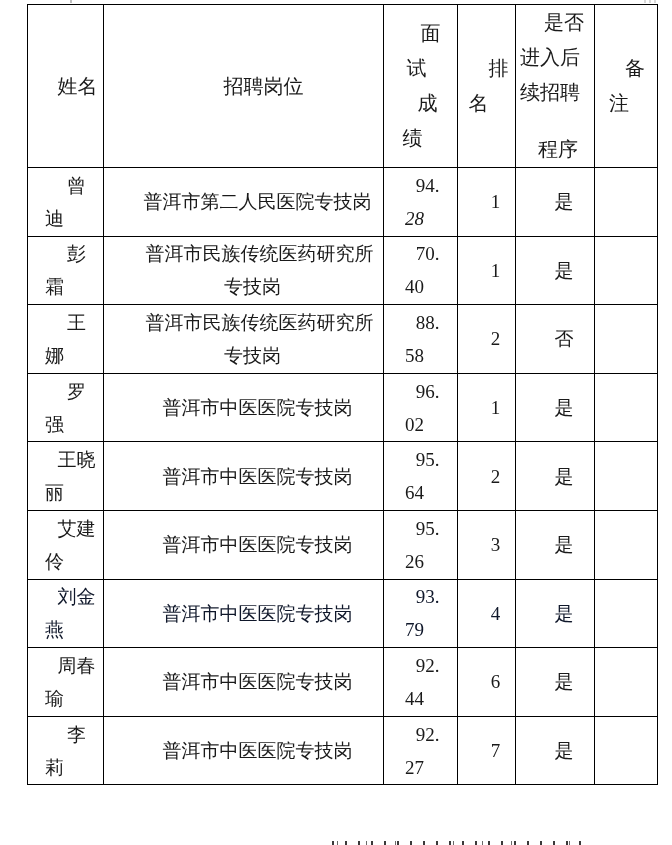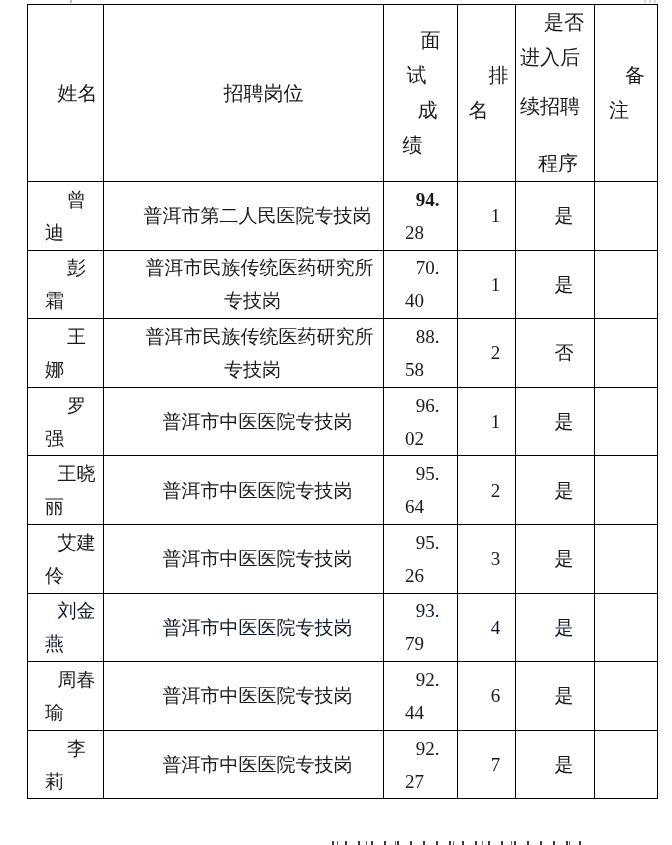--- a/index.html
+++ b/index.html
@@ -76,21 +76,21 @@
           <th>
             <div class="cell">
               <div class="line" style="transform: translateX(12px);">排</div>
               <div class="line" style="transform: translateX(-8px);">名</div>
             </div>
           </th>
           <th>
             <div class="cell">
               <div class="line" style="transform: translateX(9px);">是否</div>
               <div class="line" style="transform: translateX(-5px);">进入后</div>
-              <div class="line" style="transform: translateX(-5px); margin-top: 14px;">续招聘</div>
+              <div class="line" style="transform: translateX(-5px);">续招聘</div>
               <div class="line" style="transform: translateX(3px); margin-top: 22px;">程序</div>
             </div>
           </th>
           <th>
             <div class="cell">
               <div class="line" style="transform: translateX(9px);">备</div>
               <div class="line" style="transform: translateX(-7px);">注</div>
             </div>
           </th>
         </tr>
@@ -103,22 +103,22 @@
               <div class="line" style="transform: translateX(-11px);">迪</div>
             </div>
           </td>
           <td>
             <div class="cell">
               <div class="line" style="transform: translateX(14px);">普洱市第二人民医院专技岗</div>
             </div>
           </td>
           <td>
             <div class="cell">
-              <div class="line" style="transform: translateX(7px); font-weight: bold;">94.</div>
-              <div class="line" style="transform: translateX(-6px);">28</div>
+              <div class="line" style="transform: translateX(7px);">94.</div>
+              <div class="line" style="transform: translateX(-6px); font-style: italic;">28</div>
             </div>
           </td>
           <td>
             <div class="cell">
               <div class="line" style="transform: translateX(9px);">1</div>
             </div>
           </td>
           <td>
             <div class="cell">
               <div class="line" style="transform: translateX(9px);">是</div>

